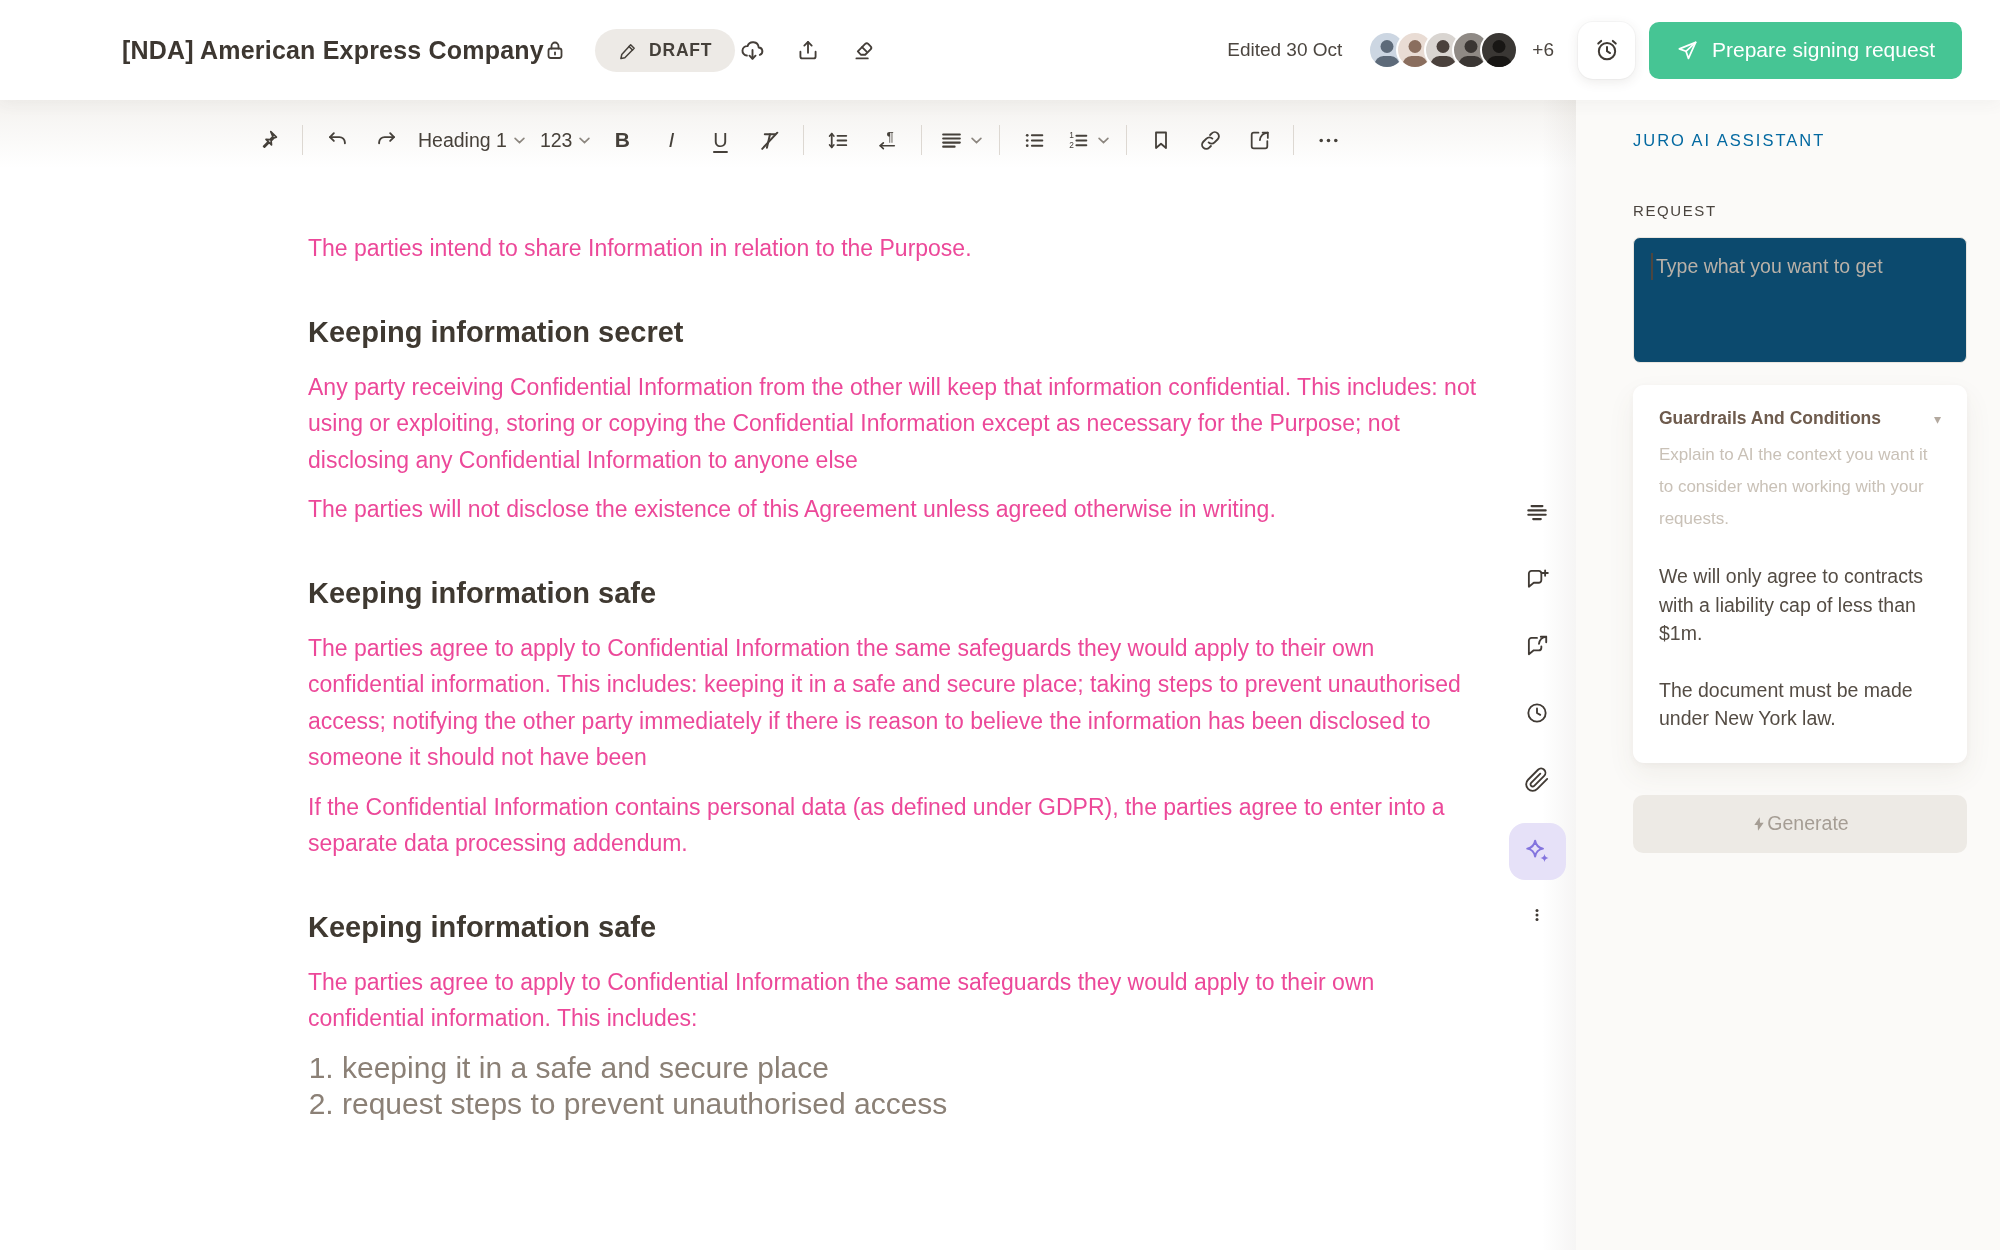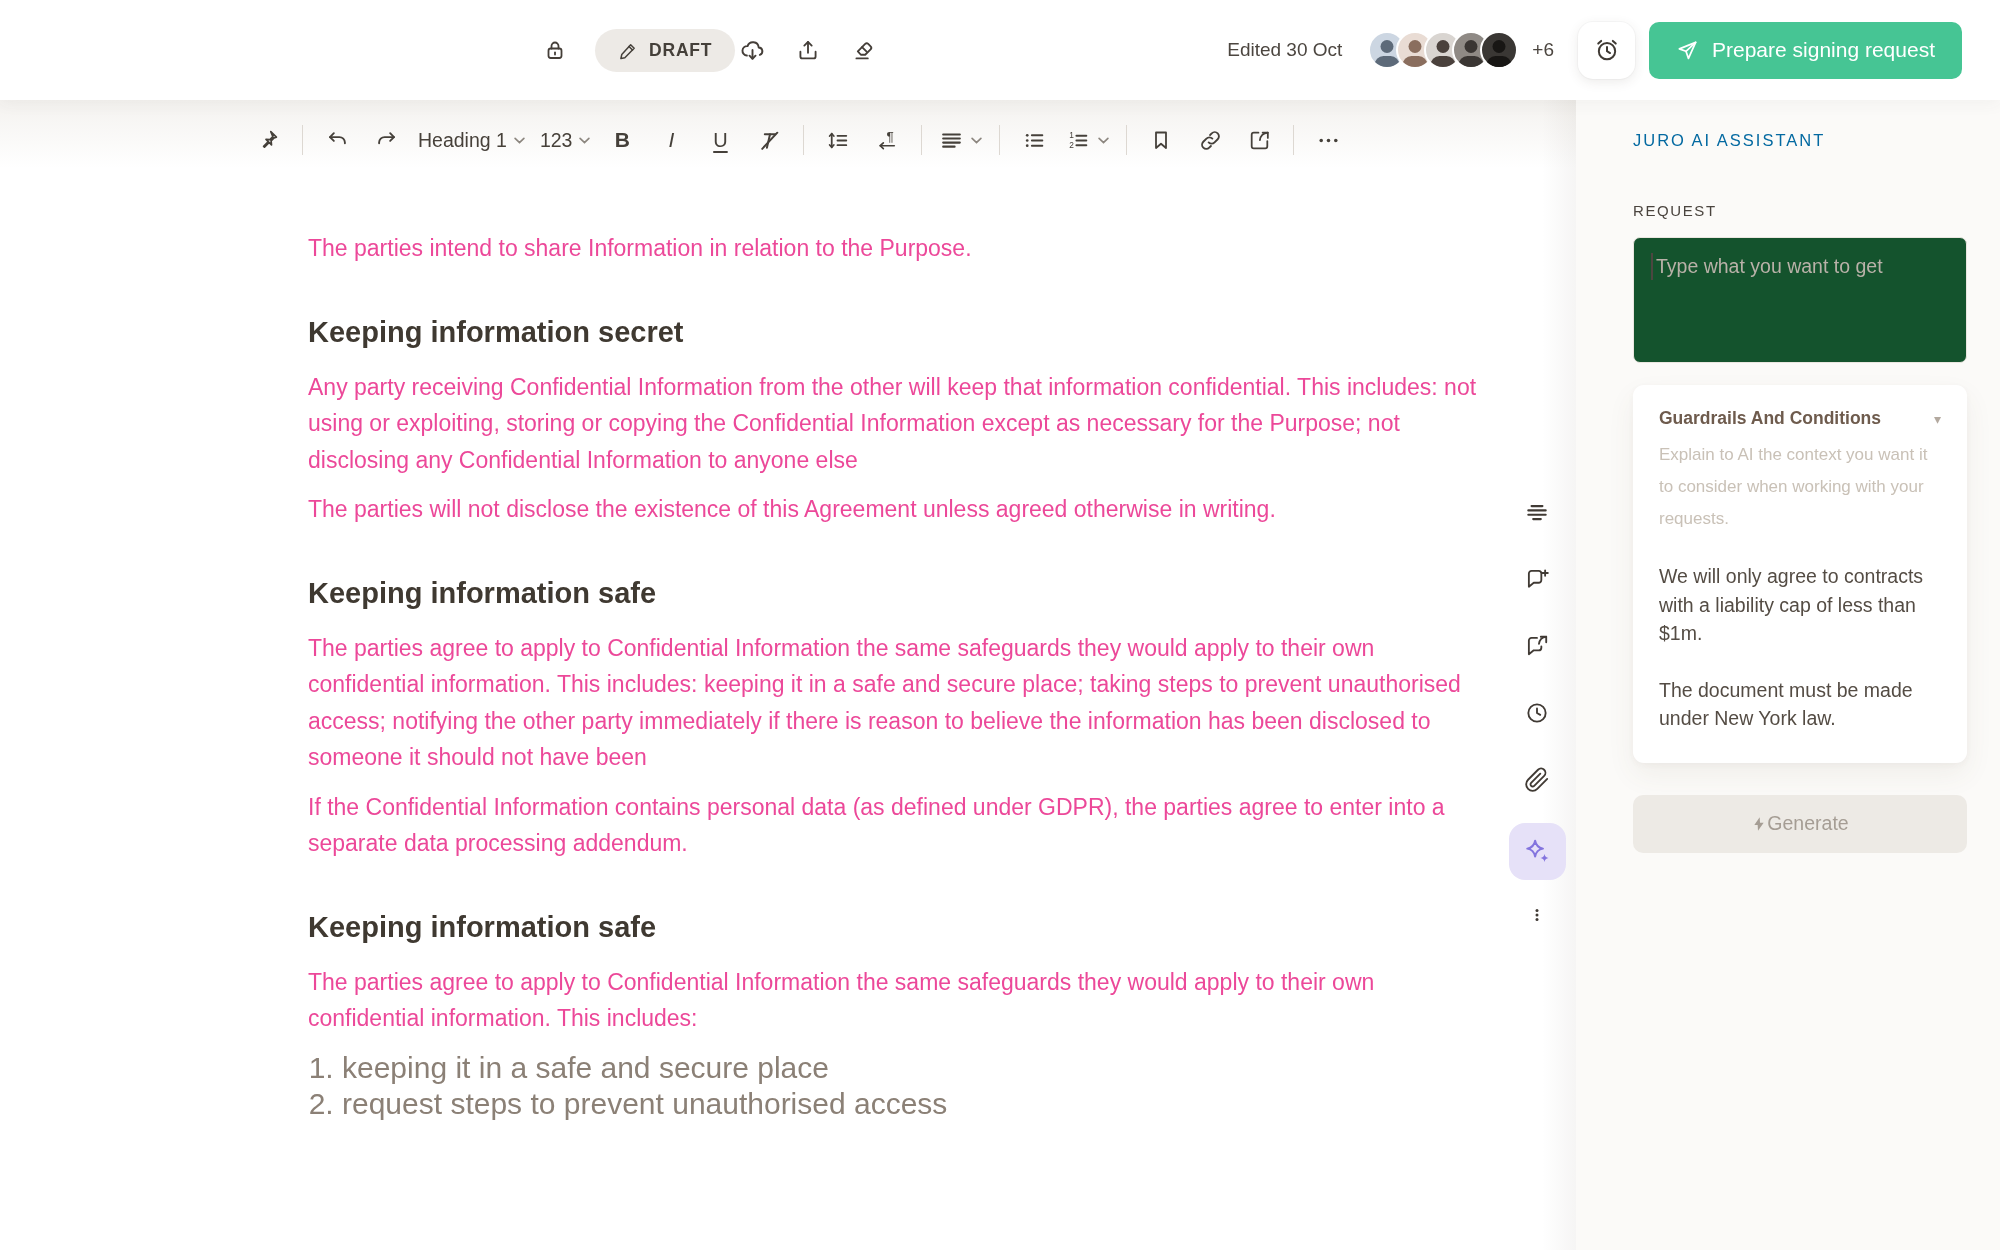--- a/index.html
+++ b/index.html
@@ -68,21 +68,21 @@
                         margin:0 0 11px; }
   .edge-btn.kebab { margin-bottom:0; }
 
   
   .ai-panel { position:absolute; left:1576px; top:100px; right:0; bottom:0; background:#fbfaf8; }
   .ai-panel::before { content:""; position:absolute; left:-34px; top:0; width:34px; height:100%;
                       background:linear-gradient(to left, rgba(70,58,46,.05), rgba(70,58,46,0)); }
   .ai-inner { position:absolute; left:57px; right:33px; top:0; }
   .ai-title { margin-top:31px; font-size:16.5px; letter-spacing:2px; color:#0369a1; font-weight:500; }
   .req-label { margin-top:52px; font-size:15px; letter-spacing:1.6px; color:#4a443e; font-weight:500; }
-  .req-box { margin-top:18px; height:126px; background:#14532d; border:1px solid #eae6e0; border-radius:7px;
+  .req-box { margin-top:18px; height:126px; background:#0c4a6e; border:1px solid #eae6e0; border-radius:7px;
              padding:15px 17px; cursor:text; display:flex; align-items:flex-start; }
   .caret { width:2px; height:27px; background:#4c4640; margin-right:3px; flex:none; }
   .placeholder { font-size:19.5px; color:#b9b1a8; line-height:27px; }
   .guard-card { margin-top:22px; background:#fff; border-radius:11px; padding:23px 26px 30px;
                 box-shadow:0 12px 28px rgba(95,80,62,.07), 0 2px 6px rgba(95,80,62,.045); }
   .guard-head { display:flex; align-items:center; justify-content:space-between; cursor:pointer; }
   .guard-title { font-size:17.5px; font-weight:bold; color:#6e5b4d; }
   .guard-chevron { color:#b3a99f; font-size:14px; }
   .guard-desc { margin-top:10px; font-size:17px; line-height:32px; color:#c9c1b7; }
   .guard-rules { margin-top:27px; }
@@ -91,20 +91,21 @@
   .generate-btn { margin-top:32px; width:100%; height:58px; border:none; border-radius:10px; background:#edeae5;
                   color:#a59d94; font-size:19.5px; display:flex; align-items:center; justify-content:center;
                   cursor:default; font-family:inherit; }
 
   svg { display:block; }
 </style>
 </head>
 <body>
 
 <div class="header">
+  <div class="doc-title">[NDA] American Express Company</div>
 
   <span class="lock-wrap">
     <svg width="24" height="24" viewBox="0 0 24 24" fill="none" stroke="currentColor" stroke-width="1.8" stroke-linecap="round" stroke-linejoin="round">
       <rect x="5.5" y="10.5" width="13" height="9.5" rx="2.2"></rect>
         <path d="M8.5 10.5V8a3.5 3.5 0 0 1 7 0v2.5"></path>
         <path d="M12 14.3v2.2"></path>
     </svg>
   </span>
 
   <div class="draft-pill">

